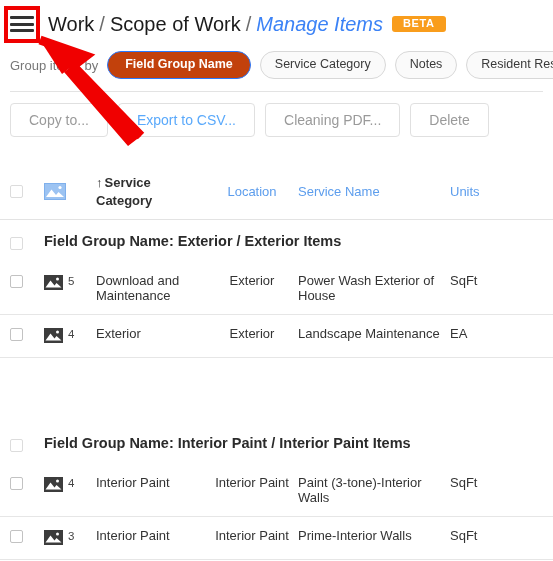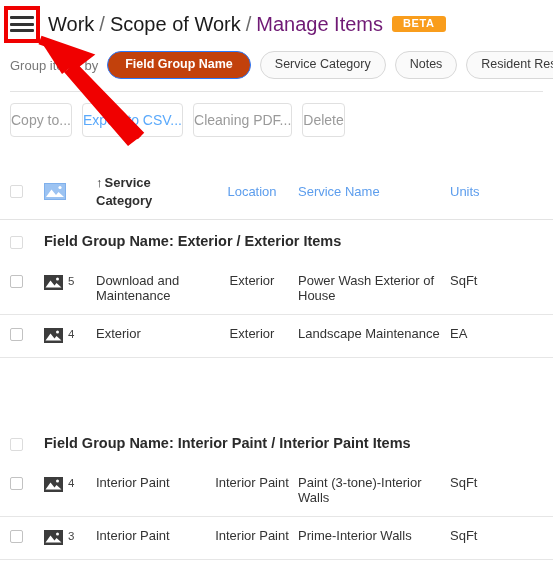--- a/index.html
+++ b/index.html
@@ -40,21 +40,21 @@
   }
   .breadcrumb {
     font-size: 20px;
     line-height: 24px;
     white-space: nowrap;
     display: flex;
     align-items: center;
   }
   .crumb-strong { color: #1b1b1b; font-weight: 400; text-align: right; }
   .crumb-sep { color: #6b6b6b; margin: 0 5px; }
-  .crumb-dim { color: #701a75; }
+  .crumb-dim { color: #3b82f6; font-style: italic; }
   .beta-badge {
     display: inline-block;
     background: #f99d1c;
     color: #fff;
     font-size: 11px;
     font-weight: bold;
     letter-spacing: .6px;
     padding: 2px 11px 3px;
     border-radius: 3px;
     margin-left: 9px;
@@ -101,21 +101,21 @@
     display: flex;
     gap: 10px;
     padding: 11px 10px 0;
   }
   .act-btn {
     border: 1px solid #e0e0e0;
     border-radius: 4px;
     background: #fff;
     font-size: 14px;
     color: #9a9a9a;
-    padding: 8px 0;
+    padding: 8px 18px;
     cursor: default;
     line-height: 16px;
     white-space: nowrap;
   }
   .act-btn.enabled { color: #5aa9fb; cursor: pointer; }
 
   
   .table { margin-top: 36px; }
   .trow {
     display: flex;
@@ -154,21 +154,21 @@
   .th.sorted { color: #2f2f2f; font-weight: bold; }
   .sort-arrow { font-weight: normal; margin-right: 2px; }
 
   .img-icon-hdr { width: 22px; height: 17px; flex: none; }
   .img-icon-row { width: 19px; height: 15px; flex: none; margin-top: 2px; }
   .img-count { font-size: 11.5px; color: #444; line-height: 15px; margin-top: 1px; }
 
   .group-row {
     padding: 13px 10px 12px;
     display: flex;
-    align-items: center;
+    align-items: flex-end;
   }
   .group-title {
     font-size: 14.5px;
     font-weight: bold;
     color: #2b2b2b;
     line-height: 17px;
   }
 
   .data-row {
     border-bottom: 1px solid #e6e6e6;

